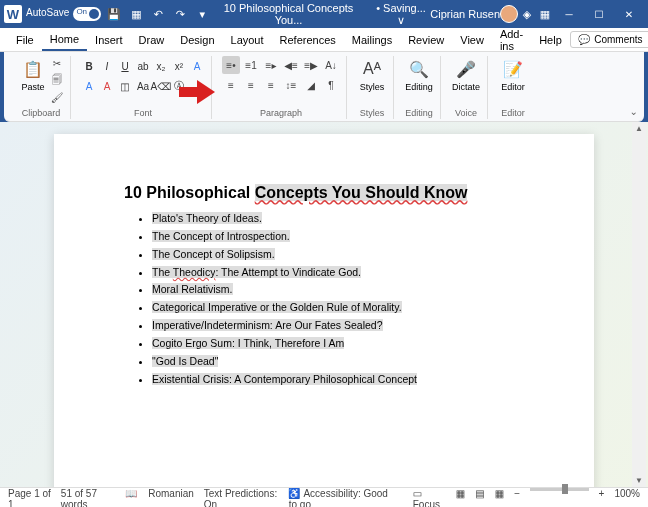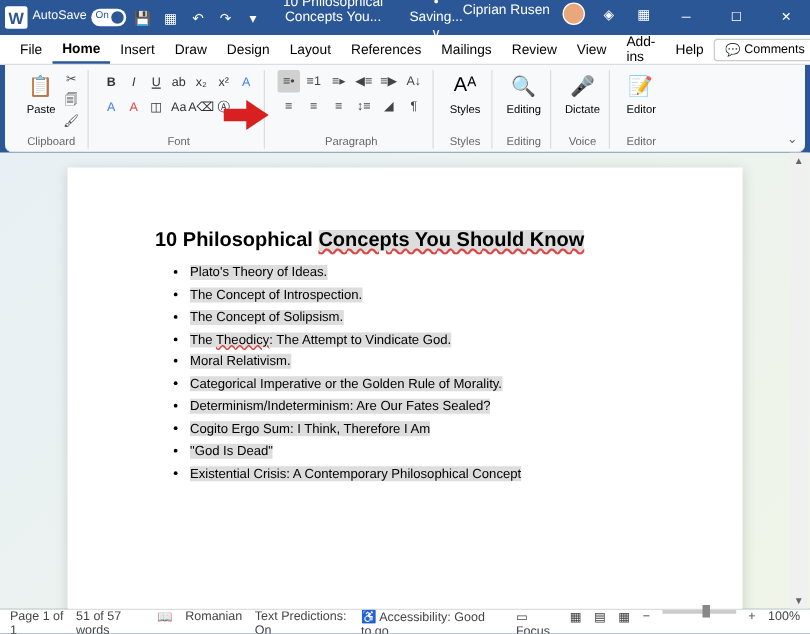--- a/index.html
+++ b/index.html
@@ -5,26 +5,26 @@
 *{margin:0;padding:0;box-sizing:border-box;font-family:"Segoe UI",Arial,sans-serif}
 body{width:648px;height:507px;background:#2b5797;display:flex;flex-direction:column;overflow:hidden}
 .titlebar{height:28px;background:#2b5797;display:flex;align-items:center;color:#fff;font-size:11px;padding:0 4px}
 .tb-left{display:flex;align-items:center;gap:4px}
 .w-icon{width:18px;height:18px;background:#fff;color:#2b5797;font-weight:bold;font-size:13px;display:flex;align-items:center;justify-content:center;border-radius:2px}
 .autosave{display:flex;gap:4px;font-size:10px}
 .toggle{width:28px;height:14px;background:#fff;border-radius:7px;position:relative}
 .toggle::after{content:"";position:absolute;width:10px;height:10px;background:#2b5797;border-radius:50%;top:2px;right:2px}
 .qat-btn{width:18px;height:18px;display:flex;align-items:center;justify-content:center;color:#fff;font-size:11px}
 .tb-center{flex:1;text-align:center;font-size:11px;display:flex;justify-content:center;gap:6px}
-.tb-right{display:flex;align-items:flex-start;gap:10px}
+.tb-right{display:flex;align-items:center;gap:0}
 .avatar{width:18px;height:18px;background:#e8a87c;border-radius:50%;border:1px solid #fff}
 .win-btn{width:30px;height:24px;display:flex;align-items:center;justify-content:center;color:#fff;font-size:10px}
 .menubar{height:24px;background:#fff;display:flex;align-items:center;padding:0 8px;font-size:11px;gap:0;border-bottom:1px solid #ddd}
 .menu-item{padding:4px 8px;cursor:pointer}
-.menu-item.active{border-bottom:2px solid #2b5797;font-weight:700}
+.menu-item.active{border-bottom:2px solid #2b5797;font-weight:400}
 .menu-spacer{flex:1}
 .menu-btn{border:1px solid #ccc;padding:2px 8px;border-radius:3px;font-size:10px;display:flex;align-items:center;gap:3px}
 .ribbon{height:70px;background:#f8f9fb;display:flex;padding:4px 8px 2px;gap:4px;position:relative;border-bottom:1px solid #ddd;margin:0 4px;border-radius:0 0 6px 6px}
 .ribbon-group{display:flex;flex-direction:column;align-items:center;border-right:1px solid #ddd;padding:0 6px;position:relative}
 .rg-content{flex:1;display:flex;align-items:flex-start;gap:2px}
 .rg-label{font-size:9px;color:#666;padding-bottom:1px}
 .big-btn{width:30px;display:flex;flex-direction:column;align-items:center;font-size:9px;gap:2px;padding-top:2px}
 .big-icon{width:22px;height:22px;display:flex;align-items:center;justify-content:center;font-size:16px}
 .mini-col{display:flex;flex-direction:column;gap:3px;font-size:10px}
 .mini-btn{width:14px;height:14px;display:flex;align-items:center;justify-content:center;font-size:10px;color:#444}
@@ -173,21 +173,21 @@
         <div class="pbtn">◢</div>
         <div class="pbtn">¶</div>
       </div>
     </div>
     <div class="rg-label">Paragraph</div>
   </div>
 
   <div class="ribbon-group">
     <div class="rg-content">
         <div class="big-btn">
-          <div class="big-icon" style="color:#000000">Aᴬ</div>
+          <div class="big-icon" style="color:#404040">Aᴬ</div>
           <span>Styles</span>
         </div>
       </div>
     <div class="rg-label">Styles</div>
   </div>
 
   <div class="ribbon-group">
     <div class="rg-content">
         <div class="big-btn">
           <div class="big-icon">🔍</div>
@@ -224,21 +224,21 @@
     <div class="doc-title">
       <span>10 Philosophical </span><span class="sq">Concepts You Should Know</span>
     </div>
     <ul class="bullet-list">
       <li><span class="sel sq-b">Plato's Theory</span><span class="sel"> of </span><span class="sel sq-b">Ideas.</span></li>
       <li><span class="sel">The Concept of </span><span class="sel sq-b">Introspection.</span></li>
       <li><span class="sel">The Concept of Solipsism.</span></li>
       <li><span class="sel">The </span><span class="sel sq-r">Theodicy</span><span class="sel">: The </span><span class="sel sq-b">Attempt to Vindicate God.</span></li>
       <li><span class="sel">Moral Relativism.</span></li>
       <li><span class="sel sq-b">Categorical</span><span class="sel"> Imperative or </span><span class="sel sq-b">the Golden Rule</span><span class="sel"> of </span><span class="sel sq-b">Morality.</span></li>
-      <li><span class="sel">Determinism/Indeterminism: </span><span class="sel sq-b">Are Our Fates Sealed?</span></li>
+      <li><span class="sel">Imperative/Indeterminism: </span><span class="sel sq-b">Are Our Fates Sealed?</span></li>
       <li><span class="sel">Cogito Ergo Sum: </span><span class="sel sq-b">I Think, Therefore</span><span class="sel"> I Am</span></li>
       <li><span class="sel">"</span><span class="sel sq-b">God Is Dead</span><span class="sel">"</span></li>
       <li><span class="sel sq-b">Existential Crisis:</span><span class="sel"> A </span><span class="sel sq-b">Contemporary Philosophical</span><span class="sel"> Concept</span></li>
     </ul>
   </div>
   <div class="scroll-v">
     <div class="scroll-btn">▲</div>
     <div style="flex:1"></div>
     <div class="scroll-btn">▼</div>
   </div>

